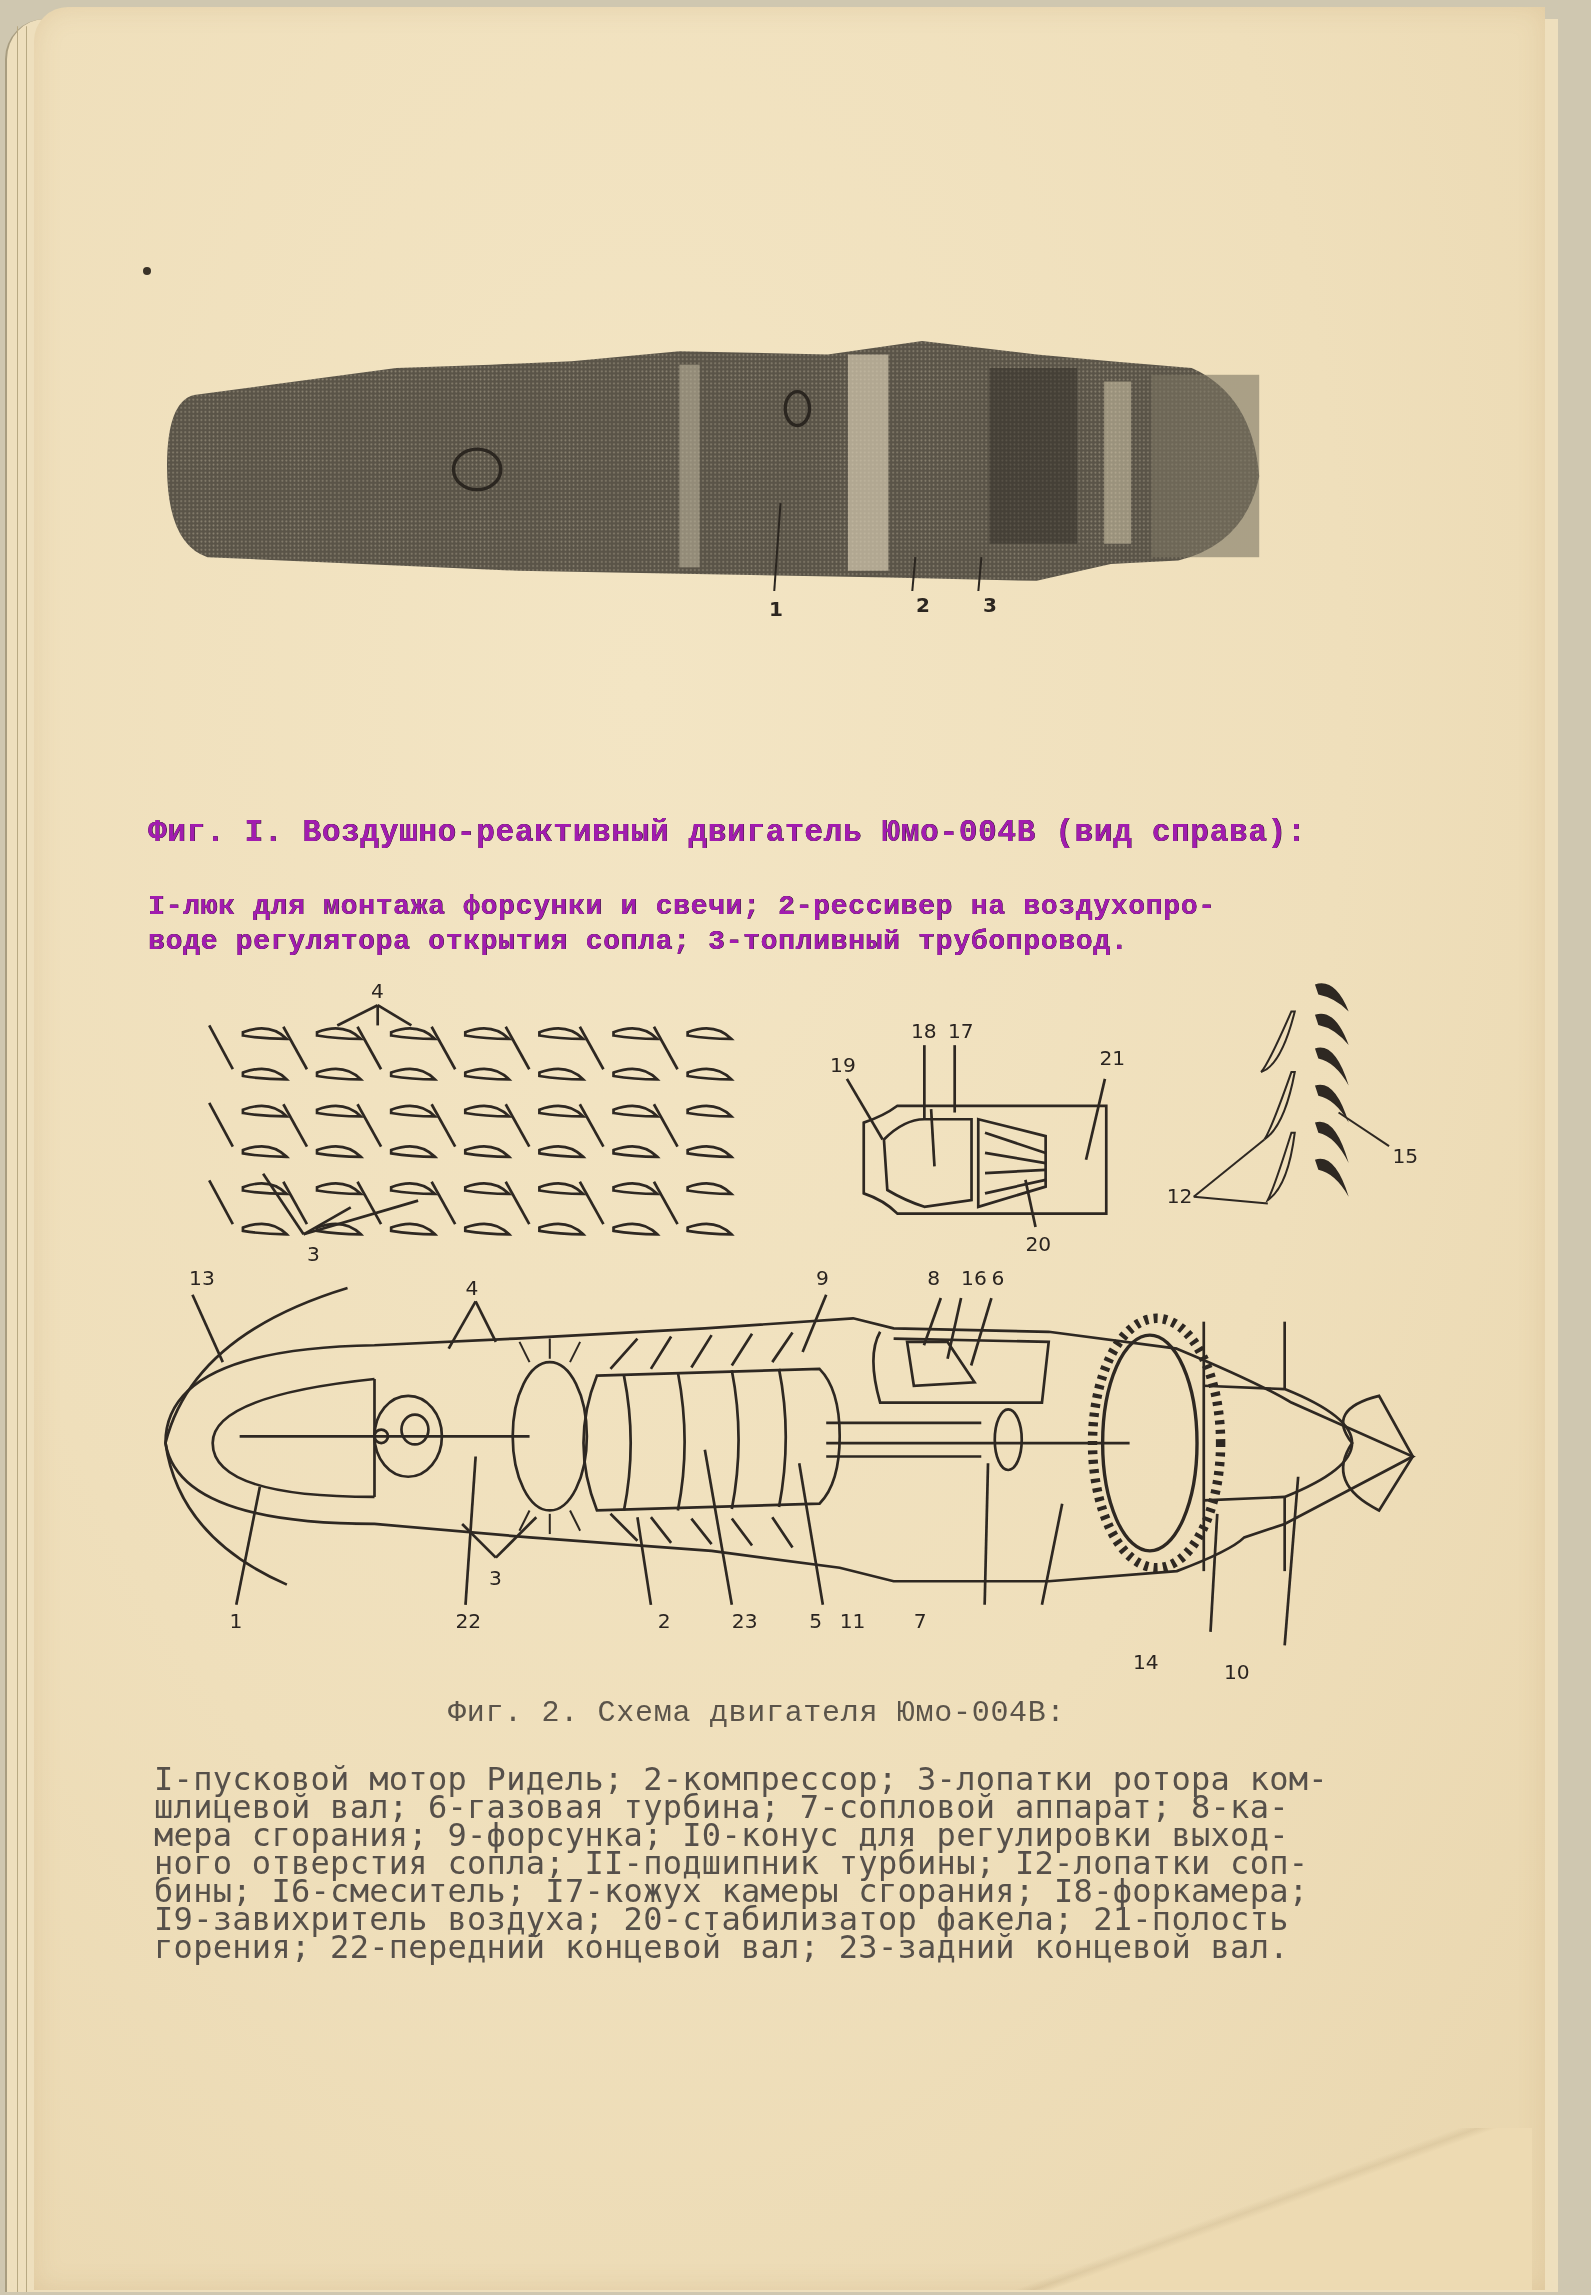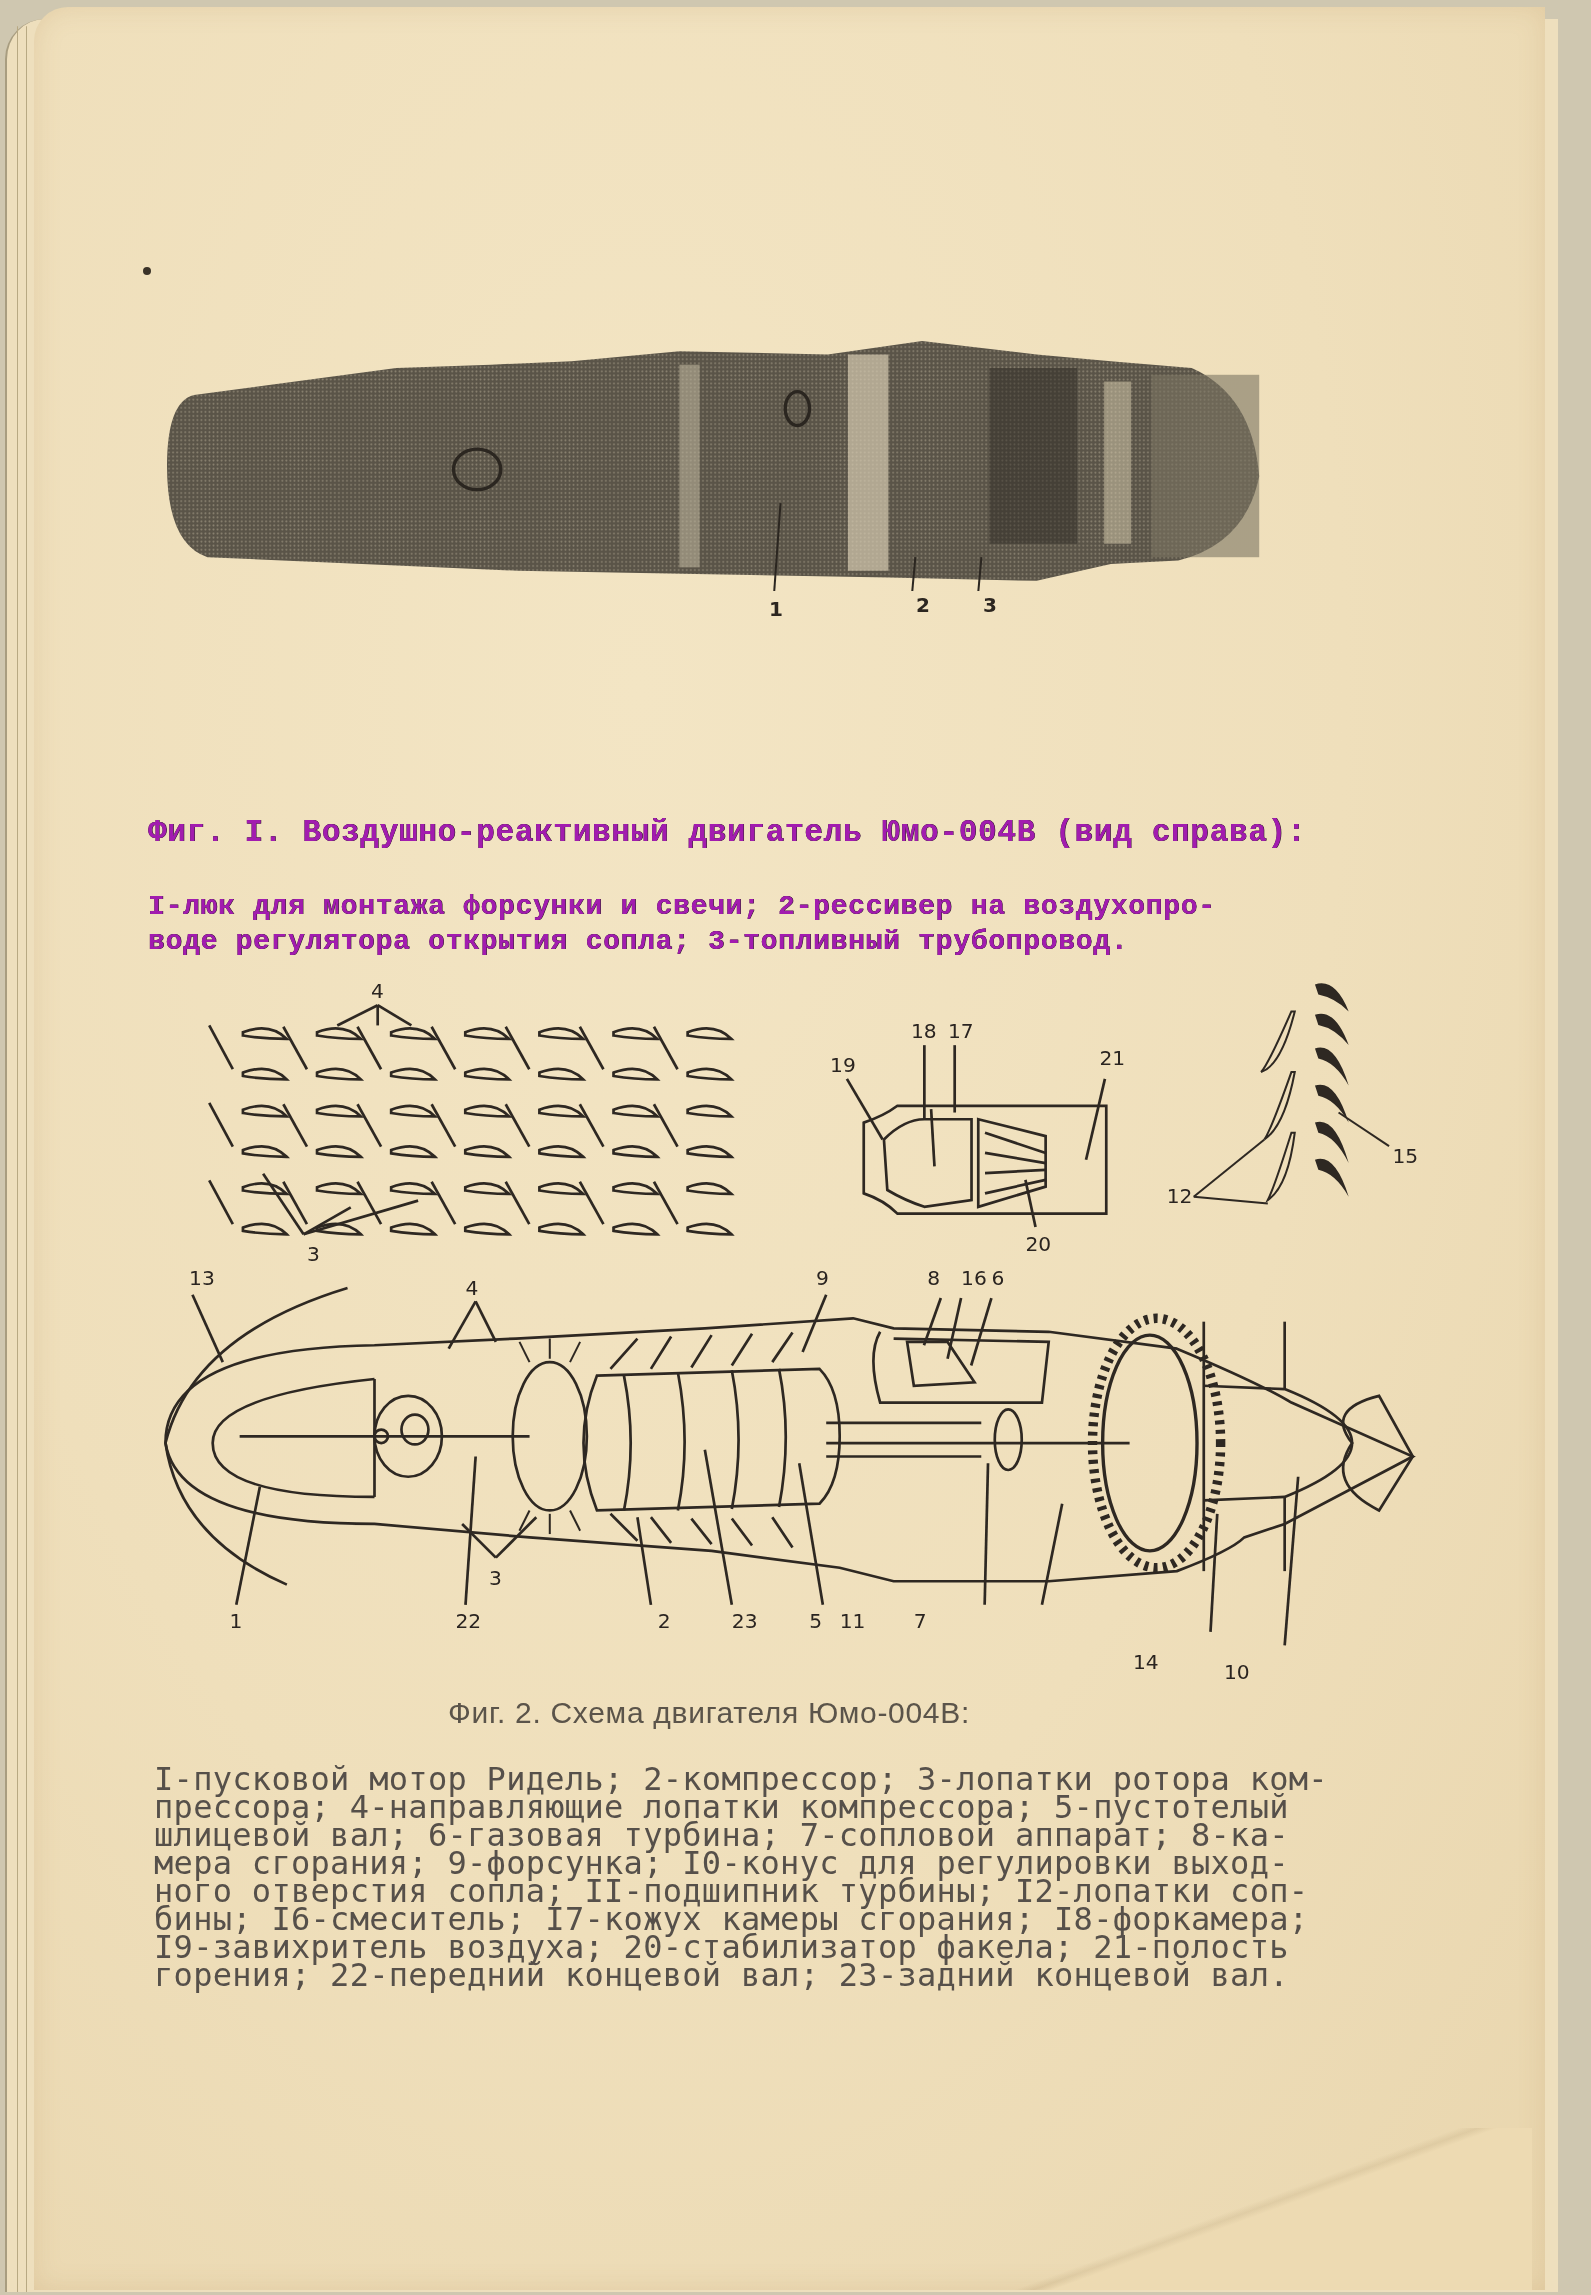--- a/index.html
+++ b/index.html
@@ -38,21 +38,21 @@
 
   .caption {
     position:absolute; color:#a21caf; font-weight:bold; letter-spacing:0.7px;
     text-shadow: 0.4px 0 0 #2b2521, 0 0.4px 0 #2b2521;
   }
   .fig1-title { left:148px; top:815px; font-size:31px; width:1281px; }
   .fig1-desc { left:148px; top:889px; font-size:28px; width:1281px; line-height:35px; }
 
   .fig2-title {
     position:absolute; left:448px; top:1696px; font-size:30px; color:#5b544a;
-    font-family:Liberation Sans, sans-serif; letter-spacing:0.7px;
+    font-family:Liberation Mono, monospace; letter-spacing:0.7px;
   }
   .fig2-legend {
     position:absolute; left:154px; top:1765px; width:1268px; font-size:32px; line-height:28px;
     color:#56504a; font-family:"DejaVu Sans Mono", monospace; text-align:justify; letter-spacing:0.3px;
   }
   .fig2-legend .line { display:block; white-space:nowrap; }
 
   .diagram { position:absolute; }
   .diagram svg { width:100%; height:100%; overflow:visible; }
   .lbl { font-family:"DejaVu Sans", sans-serif; font-size:30px; fill:#2a2420; }
@@ -260,21 +260,20 @@
     <text class="lbl" x="1130" y="555">7</text>
     <text class="lbl" x="1455" y="615">14</text>
     <text class="lbl" x="1590" y="630">10</text>
   </svg>
 </div>
 
 <div class="fig2-title">Фиг. 2. Схема двигателя Юмо-004В:</div>
 
 <div class="fig2-legend">
   <span class="line">I-пусковой мотор Ридель; 2-компрессор; 3-лопатки ротора ком-</span>
-  <span class="line">прессора; 4-направляющие лопатки компрессора; 5-пустотелый</span>
   <span class="line">шлицевой вал; 6-газовая турбина; 7-сопловой аппарат; 8-ка-</span>
   <span class="line">мера сгорания; 9-форсунка; I0-конус для регулировки выход-</span>
   <span class="line">ного отверстия сопла; II-подшипник турбины; I2-лопатки соп-</span>
   <span class="line">бины; I6-смеситель; I7-кожух камеры сгорания; I8-форкамера;</span>
   <span class="line">I9-завихритель воздуха; 20-стабилизатор факела; 21-полость</span>
   <span class="line">горения; 22-передний концевой вал; 23-задний концевой вал.</span>
 </div>
 
 
 </body></html>

